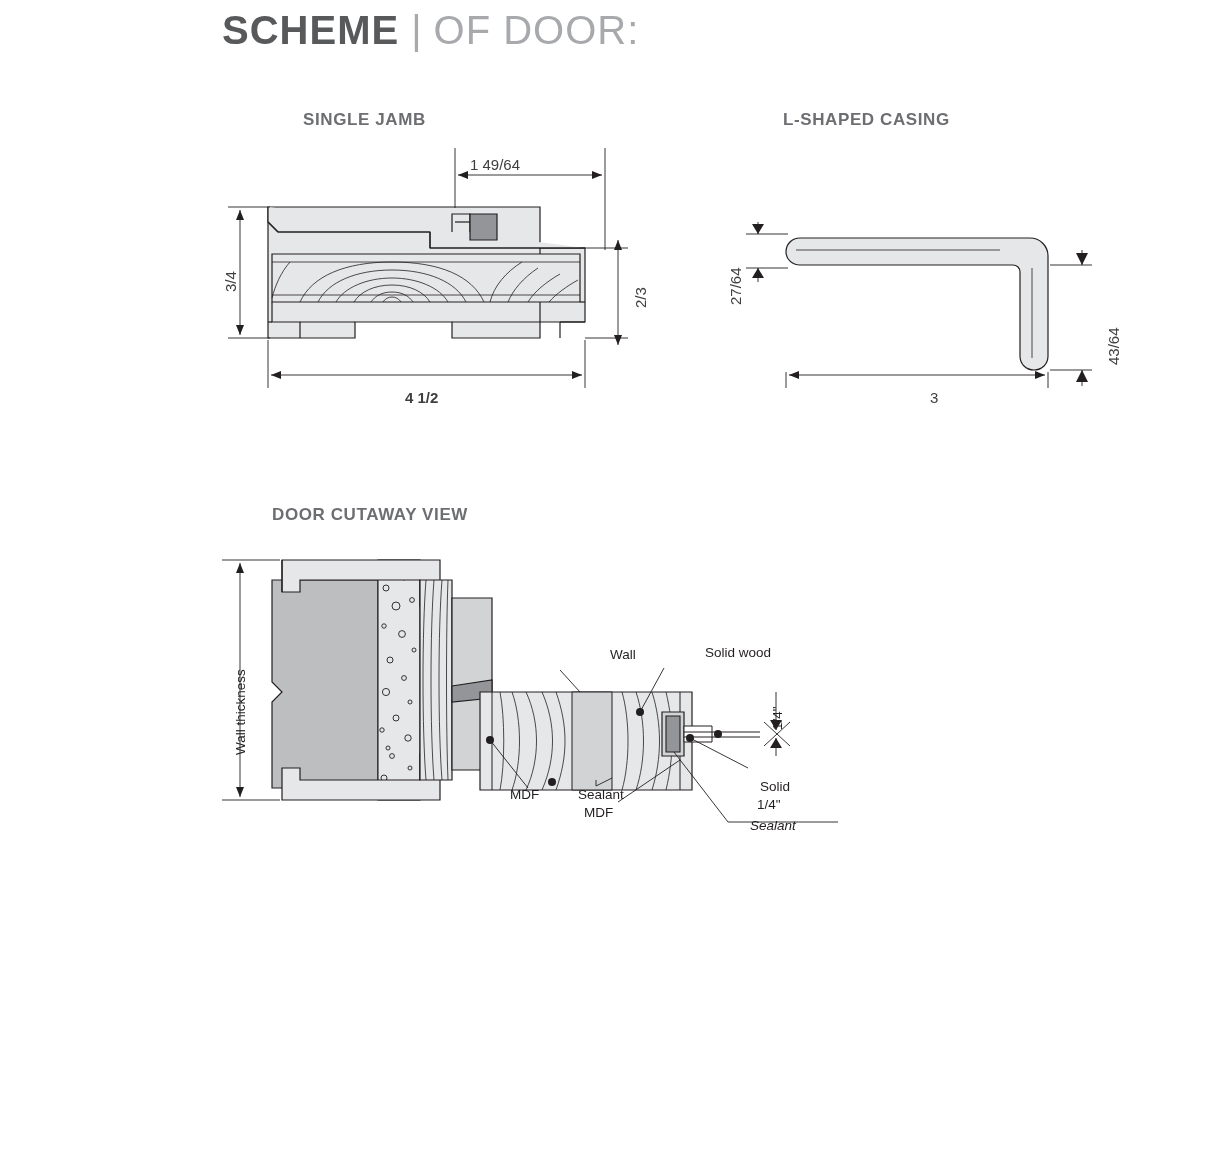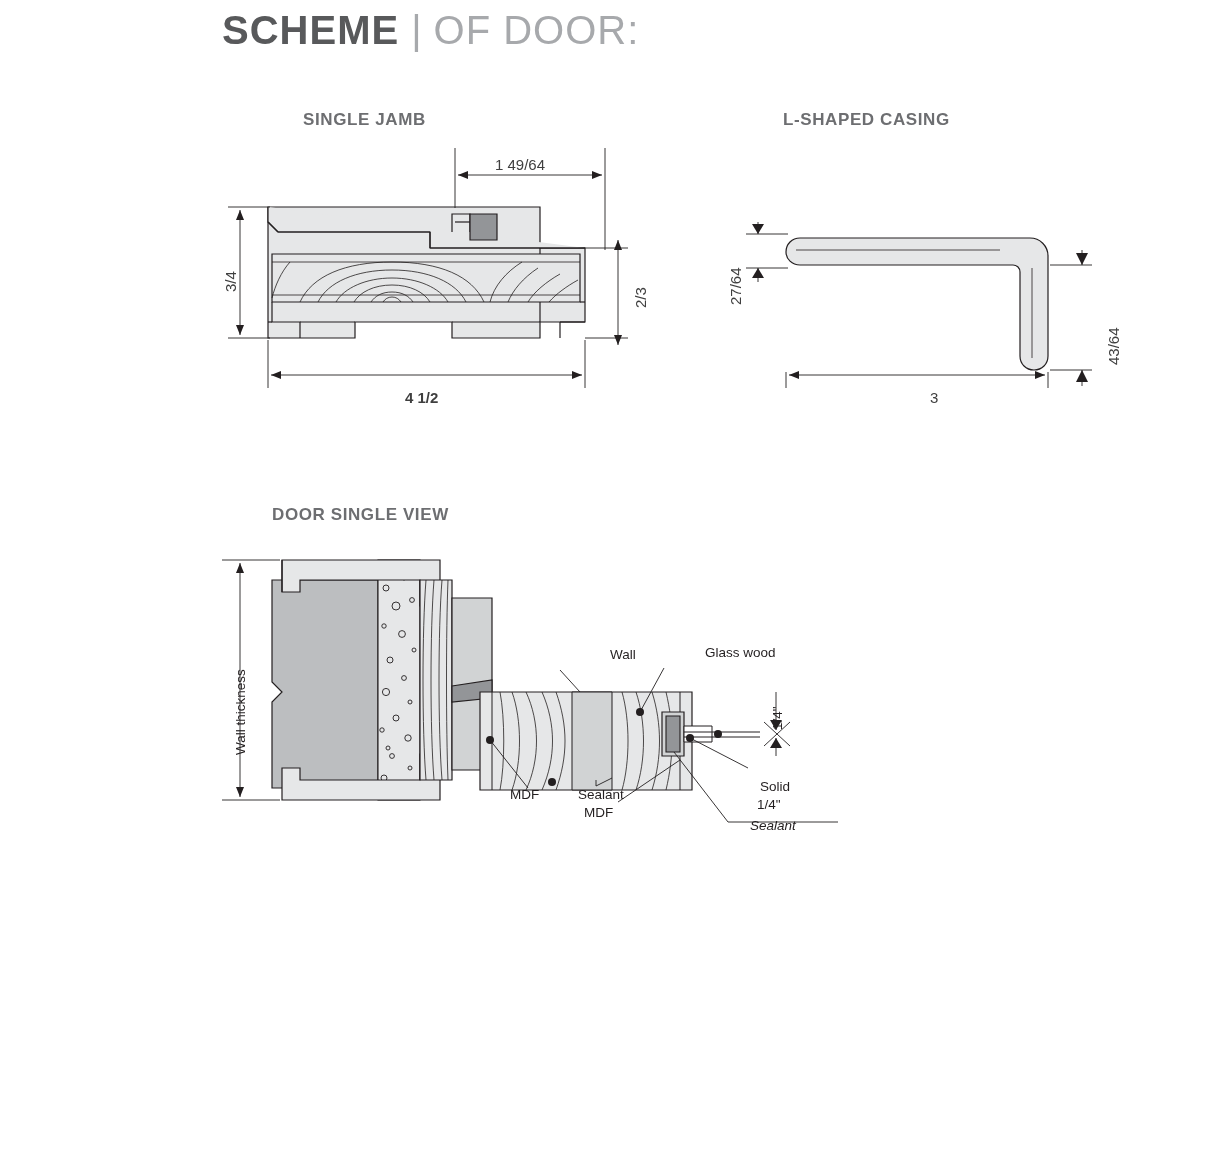--- a/index.html
+++ b/index.html
@@ -87,21 +87,21 @@
 <body>
 
 <div class="header">
   <span class="scheme">SCHEME</span>
   <span class="divider">|</span>
   <span class="ofdoor">OF DOOR:</span>
 </div>
 
 <div class="sec-title" id="title-jamb">SINGLE  JAMB</div>
 <div class="sec-title" id="title-casing">L-SHAPED CASING</div>
-<div class="sec-title" id="title-cut">DOOR SINGLE VIEW</div>
+<div class="sec-title" id="title-cut">DOOR CUTAWAY VIEW</div>
 
 <div class="drawing" style="left:0;top:0;width:700px;height:430px;">
 <svg width="700" height="430" viewBox="0 0 700 430">
   <g stroke="#231f20" stroke-width="1.2" fill="none" stroke-linejoin="miter">
 
     <path d="M268,207 L268,338 L355,338 L355,322 L452,322 L452,338 L540,338 L540,322 L585,322 L585,300
              L585,248 L540,248 L540,207 Z" fill="#e6e7e8"></path>
 
     <path d="M268,207 L268,222 L278,232 L430,232 L430,248 L585,248" fill="#e6e7e8"></path>
     <path d="M268,222 L278,232"></path>
@@ -165,21 +165,21 @@
 
     <line x1="268" y1="340" x2="268" y2="388"></line>
     <line x1="585" y1="340" x2="585" y2="388"></line>
     <line x1="271" y1="375" x2="582" y2="375"></line>
     <polygon points="271,375 281,371 281,379" fill="#231f20" stroke="none"></polygon>
     <polygon points="582,375 572,371 572,379" fill="#231f20" stroke="none"></polygon>
   </g>
 </svg>
 </div>
 
-<div class="dim" style="left:495px;top:156px;">1 49/64</div>
+<div class="dim" style="left:470px;top:156px;">1 49/64</div>
 <div class="dim vert" style="left:222px;top:292px;">3/4</div>
 <div class="dim vert" style="left:632px;top:308px;">2/3</div>
 <div class="dim" style="left:405px;top:389px;font-weight:bold;">4 1/2</div>
 
 <div class="drawing" style="left:700px;top:0;width:420px;height:430px;">
 <svg width="420" height="430" viewBox="0 0 420 430">
   <g stroke="#231f20" stroke-width="1.2" fill="#e6e7e8" stroke-linejoin="round">
 
     <path d="M86,252 C86,244 92,238 100,238 L330,238 C340,238 348,246 348,256
              L348,356 C348,364 342,370 334,370 C326,370 320,364 320,356
@@ -351,20 +351,20 @@
     <circle cx="718" cy="304" r="4" fill="#231f20" stroke="none"></circle>
 
     <path d="M728,392 L838,392"></path>
     <path d="M728,392 L674,322"></path>
   </g>
 </svg>
 </div>
 
 <div class="lbl vert" style="left:233px;top:755px;">Wall thickness</div>
 <div class="lbl" style="left:610px;top:647px;">Wall</div>
-<div class="lbl" style="left:705px;top:645px;">Glass wood</div>
+<div class="lbl" style="left:705px;top:645px;">Solid wood</div>
 <div class="lbl" style="left:510px;top:787px;">MDF</div>
 <div class="lbl" style="left:578px;top:787px;">Sealant</div>
 <div class="lbl" style="left:584px;top:805px;">MDF</div>
 <div class="lbl" style="left:760px;top:779px;">Solid</div>
 <div class="lbl" style="left:757px;top:797px;">1/4"</div>
 <div class="lbl" style="left:750px;top:818px;font-style:italic;">Sealant</div>
 <div class="lbl vert" style="left:770px;top:730px;">1/4"</div>
 
 </body></html>

